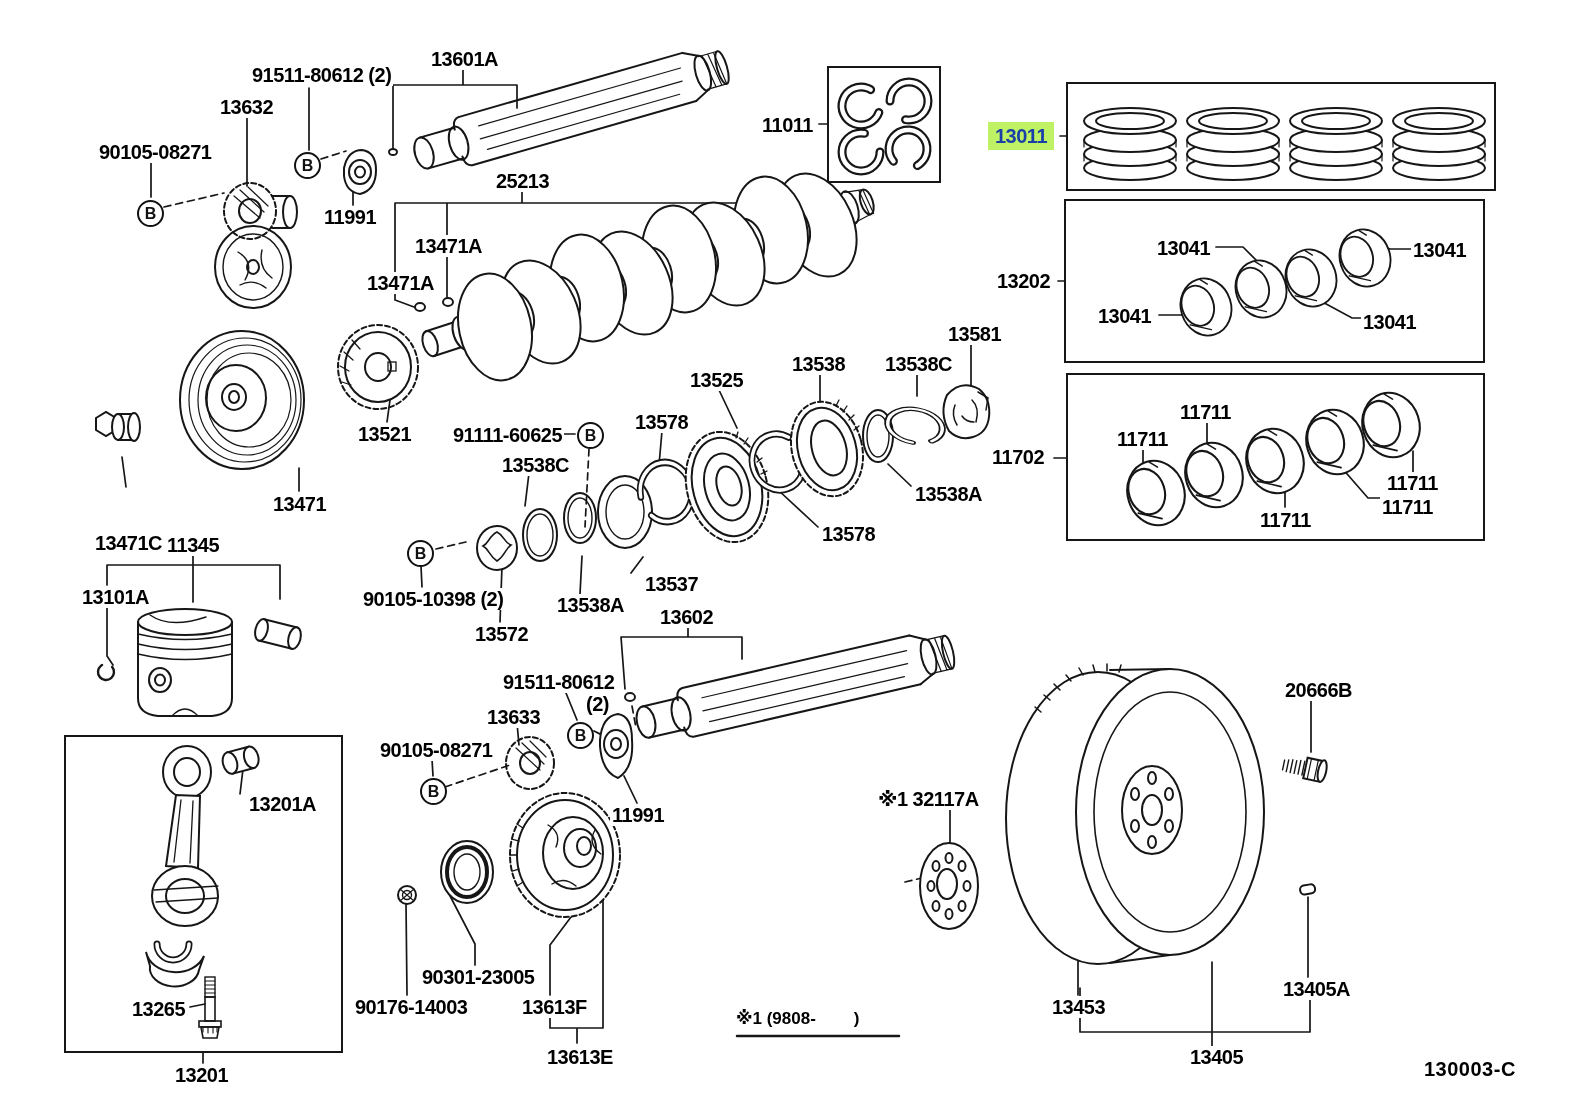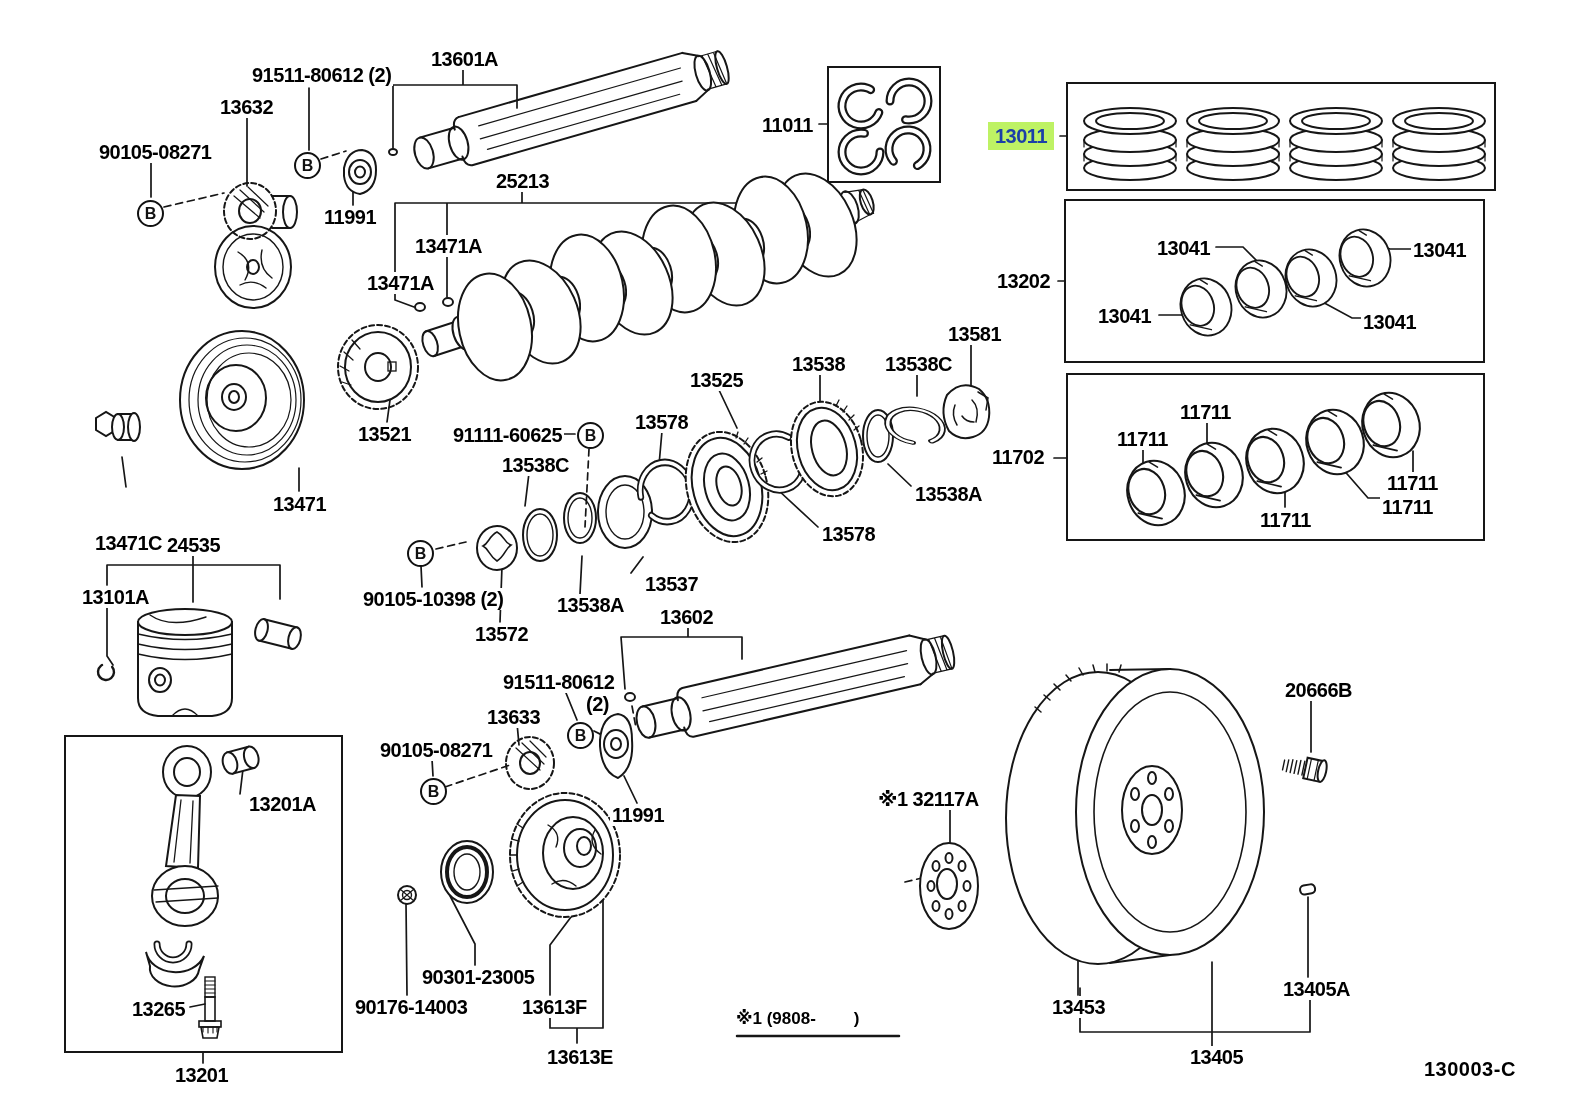--- a/index.html
+++ b/index.html
@@ -371,21 +371,21 @@
       <span class="plabel" style="left: 688px; top: 369px;">13525</span>
       <span class="plabel" style="left: 790px; top: 353px;">13538</span>
       <span class="plabel" style="left: 883px; top: 353px;">13538C</span>
       <span class="plabel" style="left: 946px; top: 323px;">13581</span>
       <span class="plabel" style="left: 913px; top: 483px;">13538A</span>
       <span class="plabel" style="left: 820px; top: 523px;">13578</span>
       <span class="plabel" style="left: 611px; top: 573px; margin-left: 32px;">13537</span>
       <span class="plabel" style="left: 555px; top: 594px;">13538A</span>
       <span class="plabel" style="left: 473px; top: 623px;">13572</span>
       <span class="plabel" style="left: 361px; top: 588px;">90105-10398 (2)</span>
-      <span class="plabel" style="left: 165px; top: 534px;">24535</span>
+      <span class="plabel" style="left: 165px; top: 534px;">11345</span>
       <span class="plabel" style="left: 80px; top: 586px;">13101A</span>
       <span class="plabel" style="left: 93px; top: 488px; margin-top: 44px;">13471C</span>
       <span class="plabel" style="left: 271px; top: 493px;">13471</span>
       <span class="plabel" style="left: 658px; top: 606px;">13602</span>
       <span class="plabel" style="left: 501px; top: 671px;">91511-80612</span>
       <span class="plabel" style="left: 584px; top: 693px;">(2)</span>
       <span class="plabel" style="left: 485px; top: 706px;">13633</span>
       <span class="plabel" style="left: 378px; top: 739px;">90105-08271</span>
       <span class="plabel" style="left: 610px; top: 804px;">11991</span>
       <span class="plabel" style="left: 247px; top: 793px;">13201A</span>

